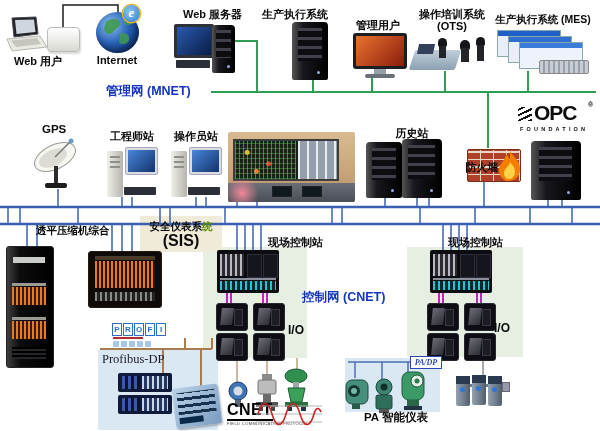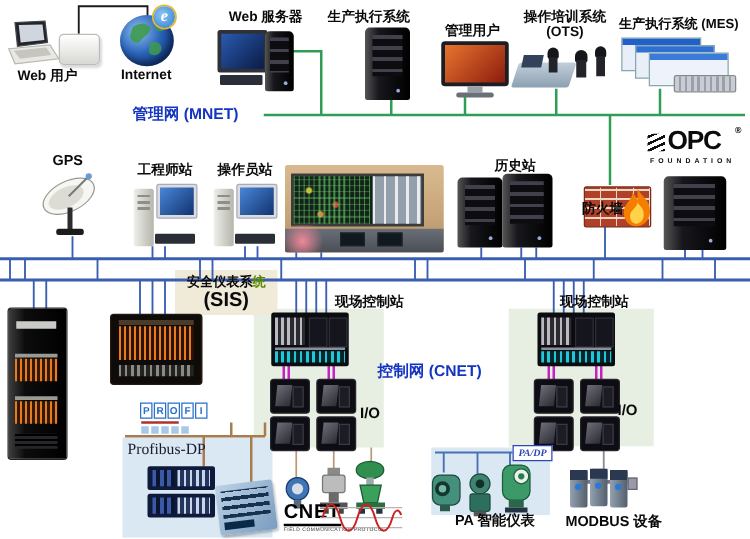--- a/index.html
+++ b/index.html
@@ -335,20 +335,21 @@
     </div>
   <div class="dev" style="left:427px;top:303px;">
       <div class="iomod"></div>
       <div class="iomod"></div>
     </div>
   <div class="dev" style="left:464px;top:303px;">
       <div class="iomod"></div>
       <div class="iomod"></div>
     </div>
 
+  <span class="lbl ctr" style="left:36px;top:224px;width:90px;font-size:10.5px;text-align:left;">透平压缩机综合</span>
   <span class="lbl ctr" style="left:140px;top:220px;width:82px;font-size:10.5px;"><span>安全仪表系</span><span style="color:var(--sis-accent,#5a8a00);">统</span></span>
   <span class="lbl ctr" style="left:140px;top:232px;width:82px;font-size:16px;">(SIS)</span>
   <span class="lbl" style="left:268px;top:236px;">现场控制站</span>
   <span class="lbl" style="left:448px;top:236px;">现场控制站</span>
   <span class="lbl netlbl" style="left:302px;top:290px;">控制网 (CNET)</span>
   <span class="lbl" style="left:288px;top:324px;font-size:12px;">I/O</span>
   <span class="lbl" style="left:494px;top:322px;font-size:12px;">I/O</span>
 
   <div class="dev" style="left:112px;top:318px;width:56px;height:30px;">
     <div><span class="profi-letter">P</span><span class="profi-letter">R</span><span class="profi-letter">O</span><span class="profi-letter">F</span><span class="profi-letter">I</span></div>
@@ -430,15 +431,14 @@
 
   <div class="dev" style="left:456px;top:374px;width:50px;height:34px;">
     <div style="position:absolute;left:0;top:10px;width:50px;height:3px;background:#778;"></div>
     <div class="mmod" style="left:0;top:2px;"></div>
     <div class="mmod" style="left:16px;top:1px;"></div>
     <div class="mmod" style="left:32px;top:2px;"></div>
     <div style="position:absolute;left:46px;top:8px;width:6px;height:8px;background:#99a;border:1px solid #667;"></div>
   </div>
 
   <span class="lbl ctr" style="left:354px;top:411px;width:84px;font-size:11.5px;text-align:center;">PA 智能仪表</span>
-  <span class="lbl ctr" style="left:446px;top:412px;width:90px;font-size:11.5px;">MODBUS 设备</span>
 
 </div>
 
 </body></html>

